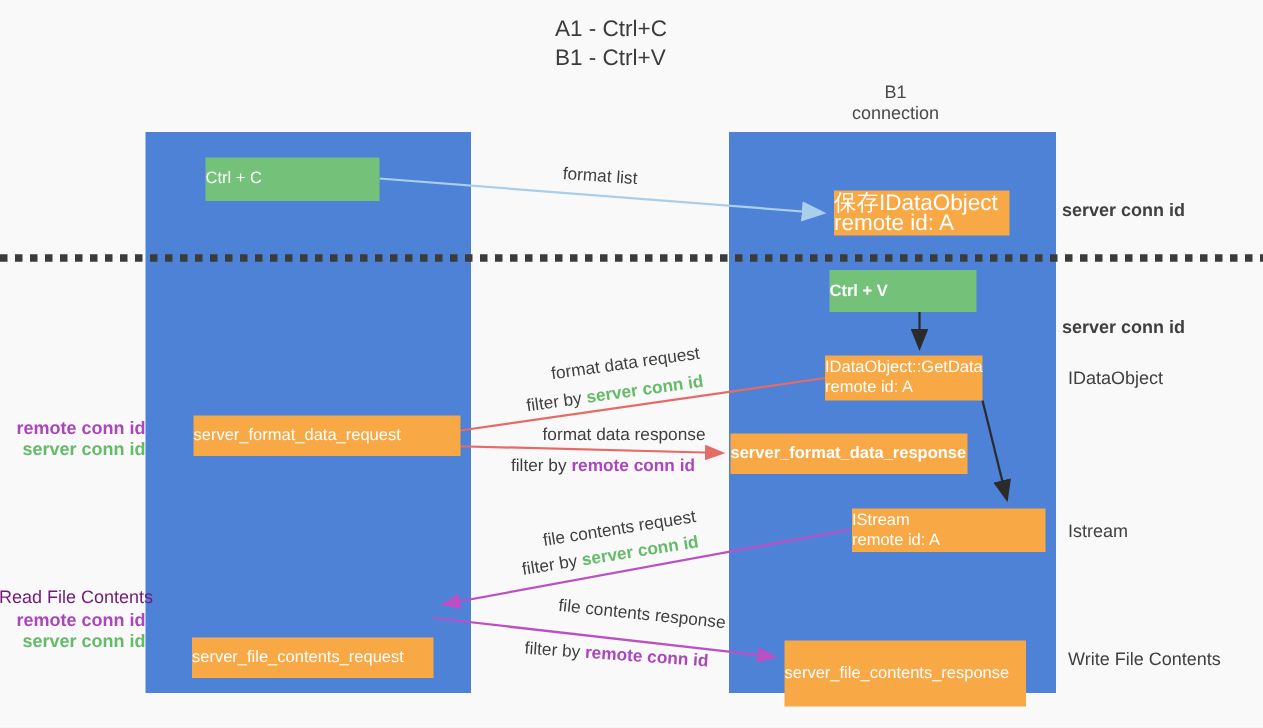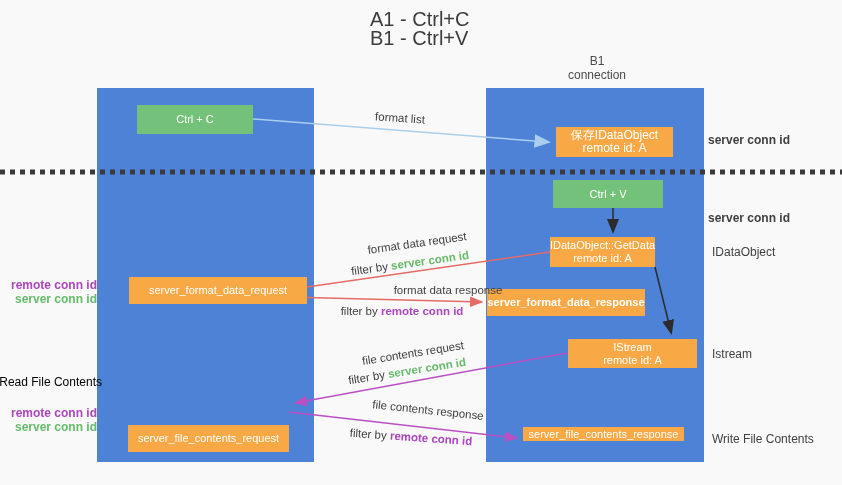--- a/index.html
+++ b/index.html
@@ -3,23 +3,23 @@
 <meta charset="utf-8">
 <style>
   html,body{margin:0;padding:0;}
   body{background:#e8e8e8;font-family:"Liberation Sans",sans-serif;}
   #stage{position:relative;width:842px;height:485px;background:#f9f9f9;overflow:hidden;}
   #arrow-layer{position:absolute;left:0;top:0;width:842px;height:485px;pointer-events:none;}
 
   .col{position:absolute;top:88px;width:217px;height:374px;background:#4d82d6;}
   .col-header{position:absolute;top:54px;width:122px;text-align:center;color:#4a4a4a;
               font-size:12px;line-height:14px;}
-  .diagram-title{position:absolute;left:370px;top:10px;color:#3c3c3c;font-size:20px;line-height:19px;}
+  .diagram-title{position:absolute;left:370px;top:10px;color:#3c3c3c;font-size:15px;line-height:19px;}
 
-  .node{position:absolute;display:flex;flex-direction:column;align-items:center;justify-content:center;
+  .node{position:absolute;display:flex;flex-direction:column;align-items:flex-start;justify-content:center;
         color:#ffffff;font-size:11px;line-height:13px;text-align:center;}
   .node.orange{background:#f8a844;}
   .node.green{background:#74c17a;}
 
   .flow-label{position:absolute;white-space:nowrap;color:#3f3f3f;font-size:11.5px;
               transform:translate(-50%,-50%);}
   .green-t{color:#66bb6a;font-weight:bold;}
   .purple-t{color:#ab47bc;font-weight:bold;}
   .side-label{position:absolute;white-space:nowrap;font-size:12px;color:#404040;}
   .side-label.bold-col{font-weight:bold;}
@@ -75,26 +75,26 @@
 
     <line x1="567" y1="353" x2="295" y2="403" stroke="#bb50c5" stroke-width="1.5" marker-end="url(#m-mag)"></line>
 
     <line x1="289" y1="412" x2="517" y2="438" stroke="#bb50c5" stroke-width="1.5" marker-end="url(#m-mag)"></line>
   </svg>
 
   <div class="node green" style="left:137px;top:105px;width:116px;height:29px;">
     <div>Ctrl + C</div>
   </div>
 
-  <div class="node orange" style="left:556px;top:127px;width:117px;height:30px;font-size:12px;">
+  <div class="node orange" style="left:556px;top:127px;width:117px;height:30px;font-size:15px;">
     <div>保存IDataObject</div>
     <div>remote id: A</div>
   </div>
 
-  <div class="node green" style="left:553px;top:180px;width:110px;height:28px;">
+  <div class="node green" style="left:553px;top:180px;width:98px;height:28px;font-weight:bold;">
     <div>Ctrl + V</div>
   </div>
 
   <div class="node orange" style="left:550px;top:237px;width:105px;height:30px;">
     <div>IDataObject::GetData</div>
     <div>remote id: A</div>
   </div>
 
   <div class="node orange" style="left:129px;top:277px;width:178px;height:27px;">
     <div>server_format_data_request</div>
@@ -106,33 +106,33 @@
 
   <div class="node orange" style="left:568px;top:339px;width:129px;height:29px;">
     <div>IStream</div>
     <div>remote id: A</div>
   </div>
 
   <div class="node orange" style="left:128px;top:393px;width:161px;height:27px;margin-top:32px;">
     <div>server_file_contents_request</div>
   </div>
 
-  <div class="node orange" style="left:523px;top:427px;width:161px;height:14px;">
+  <div class="node orange" style="left:523px;top:427px;width:161px;height:44px;">
     <div>server_file_contents_response</div>
   </div>
 
   <div class="flow-label" style="left:400px;top:118px;transform:translate(-50%,-50%) rotate(4deg);">format list</div>
 
   <div class="flow-label" style="left:417px;top:243px;transform:translate(-50%,-50%) rotate(-8deg);">format data request</div>
   <div class="flow-label" style="left:410px;top:263px;transform:translate(-50%,-50%) rotate(-8deg);">
     <span>filter by</span>
     <span class="green-t">server conn id</span>
   </div>
 
-  <div class="flow-label" style="left:416px;top:290px;margin-left:32px;">format data response</div>
+  <div class="flow-label" style="left:416px;top:290px;">format data response</div>
   <div class="flow-label" style="left:402px;top:311px;">
     <span>filter by</span>
     <span class="purple-t">remote conn id</span>
   </div>
 
   <div class="flow-label" style="left:413px;top:353px;transform:translate(-50%,-50%) rotate(-9deg);">file contents request</div>
   <div class="flow-label" style="left:407px;top:371px;transform:translate(-50%,-50%) rotate(-9deg);">
     <span>filter by</span>
     <span class="green-t">server conn id</span>
   </div>
@@ -147,20 +147,20 @@
   <div class="side-label bold-col green-t" style="left:708px;top:211px;">server conn id</div>
   <div class="side-label" style="left:712px;top:245px;">IDataObject</div>
   <div class="side-label" style="left:712px;top:347px;">Istream</div>
   <div class="side-label" style="left:712px;top:432px;">Write File Contents</div>
 
   <div class="left-anno" style="right:745px;top:279px;">
     <div class="purple-t">remote conn id</div>
     <div class="green-t">server conn id</div>
   </div>
 
-  <div class="left-anno" style="right:740px;top:376px;color:#000000;margin-left:36px;">Read File Contents</div>
+  <div class="left-anno" style="right:740px;top:392px;color:#701a75;margin-left:36px;">Read File Contents</div>
 
   <div class="left-anno" style="right:745px;top:407px;">
     <div class="purple-t">remote conn id</div>
     <div class="green-t">server conn id</div>
   </div>
 
 </div>
 
 </body></html>

